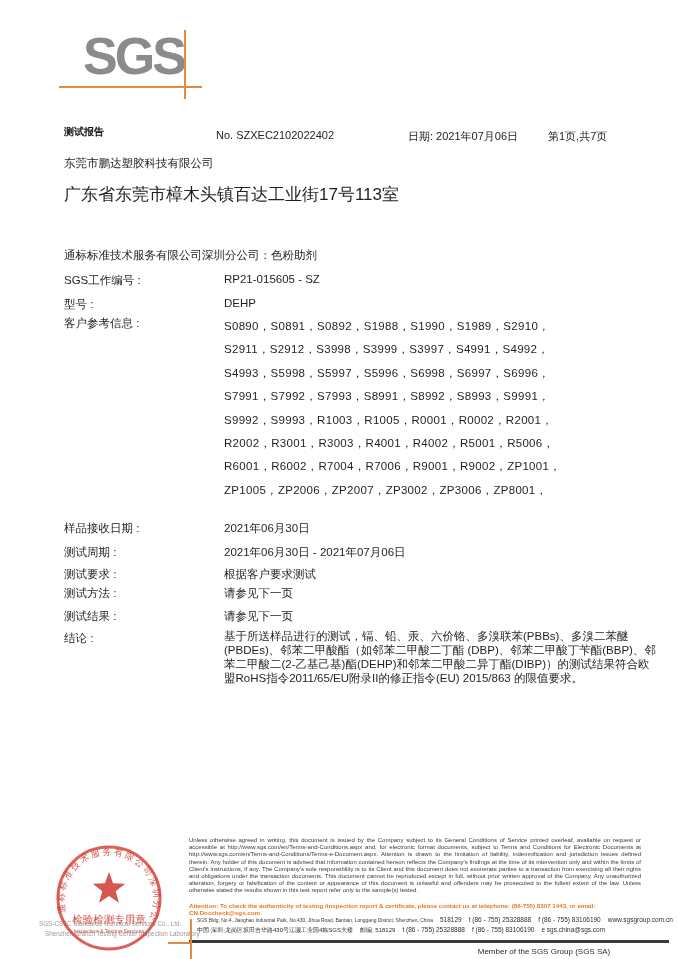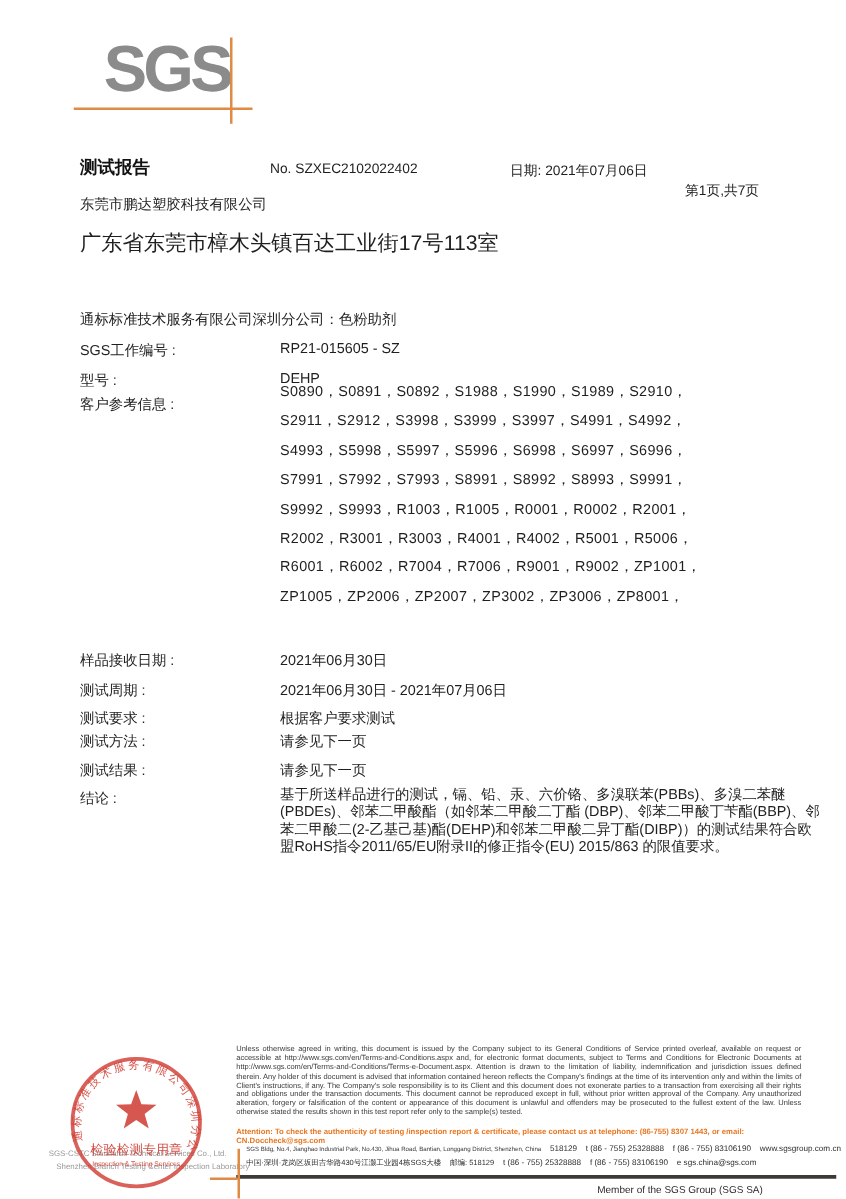--- a/index.html
+++ b/index.html
@@ -12,24 +12,24 @@
   .abs { position:absolute; }
 
   
   .logo {
     left:82px; top:26px; font-size:52px; font-weight:bold; letter-spacing:-3px;
     color:#8b8b8b; font-family:"Liberation Sans",sans-serif;
   }
   .crop-h { left:58px; top:86px; width:143px; height:2px; background:#e08b45; }
   .crop-v { left:183px; top:30px; width:2px; height:69px; background:#e08b45; }
 
-  .title { left:63px; top:125px; font-size:14px; font-weight:bold; color:#111; }
+  .title { left:63px; top:125px; font-size:10px; font-weight:bold; color:#111; }
   .report-no { left:215px; top:129px; font-size:11px; }
   .report-date { left:407px; top:129px; font-size:11px;text-align:center; }
-  .page-ind { left:547px; top:145px; font-size:11px; }
+  .page-ind { left:547px; top:129px; font-size:11px; }
   .company { left:63px; top:156px; font-size:11.5px; }
   .address { left:63px; top:183px; font-size:17px; }
 
   
   .intro { left:63px; top:248px; font-size:11.5px; }
   .flabel { left:63px; font-size:11.5px;text-align:center; }
   .fvalue { left:223px; font-size:11.5px; }
   .codes div { line-height:23.4px; letter-spacing:.3px; }
   .conclusion { width:432px; line-height:13.9px; }
 
@@ -76,21 +76,21 @@
 
   <div class="abs intro">通标标准技术服务有限公司深圳分公司：色粉助剂</div>
 
   <div class="abs flabel" style="top:273px">SGS工作编号 :</div>
   <div class="abs fvalue" style="top:273px">RP21-015605 - SZ</div>
 
   <div class="abs flabel" style="top:297px">型号 :</div>
   <div class="abs fvalue" style="top:297px">DEHP</div>
 
   <div class="abs flabel" style="top:316px">客户参考信息 :</div>
-  <div class="abs fvalue codes" style="top:303px">
+  <div class="abs fvalue codes" style="top:315px">
     <div>S0890，S0891，S0892，S1988，S1990，S1989，S2910，</div>
     <div>S2911，S2912，S3998，S3999，S3997，S4991，S4992，</div>
     <div>S4993，S5998，S5997，S5996，S6998，S6997，S6996，</div>
     <div>S7991，S7992，S7993，S8991，S8992，S8993，S9991，</div>
     <div>S9992，S9993，R1003，R1005，R0001，R0002，R2001，</div>
     <div>R2002，R3001，R3003，R4001，R4002，R5001，R5006，</div>
     <div>R6001，R6002，R7004，R7006，R9001，R9002，ZP1001，</div>
     <div>ZP1005，ZP2006，ZP2007，ZP3002，ZP3006，ZP8001，</div>
   </div>
 

